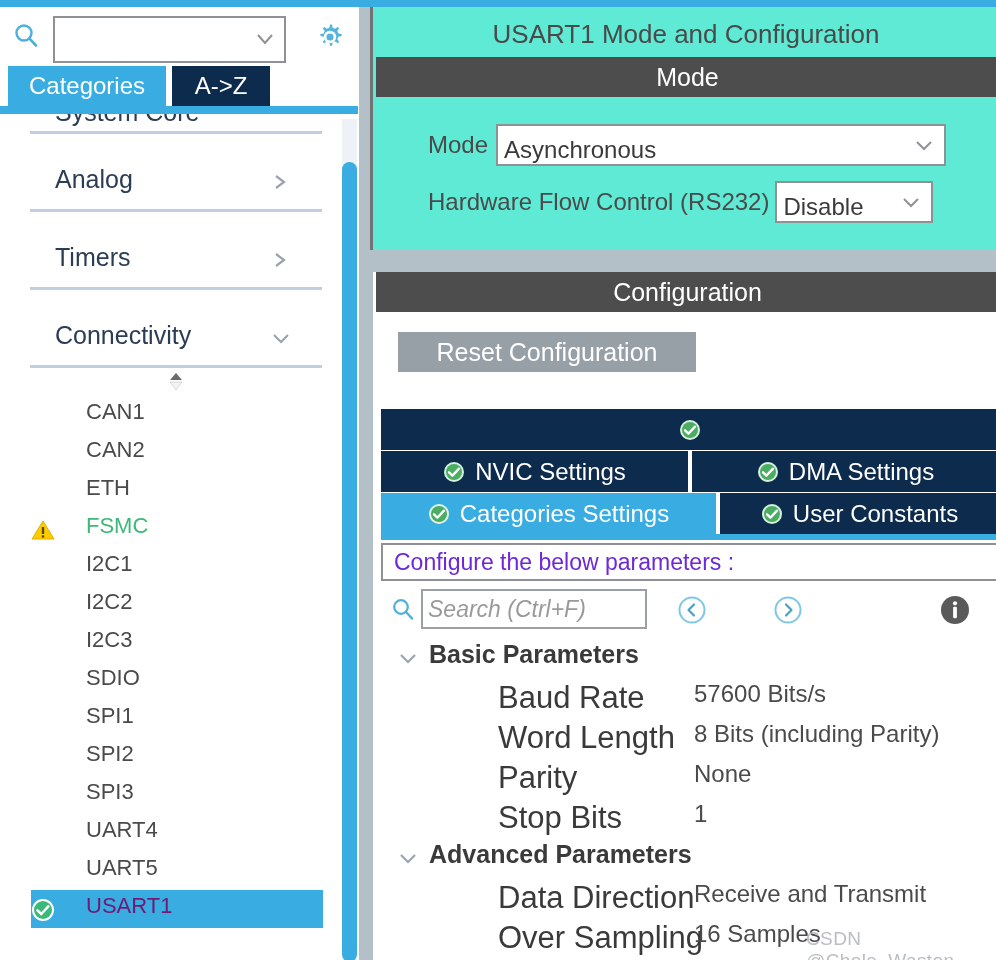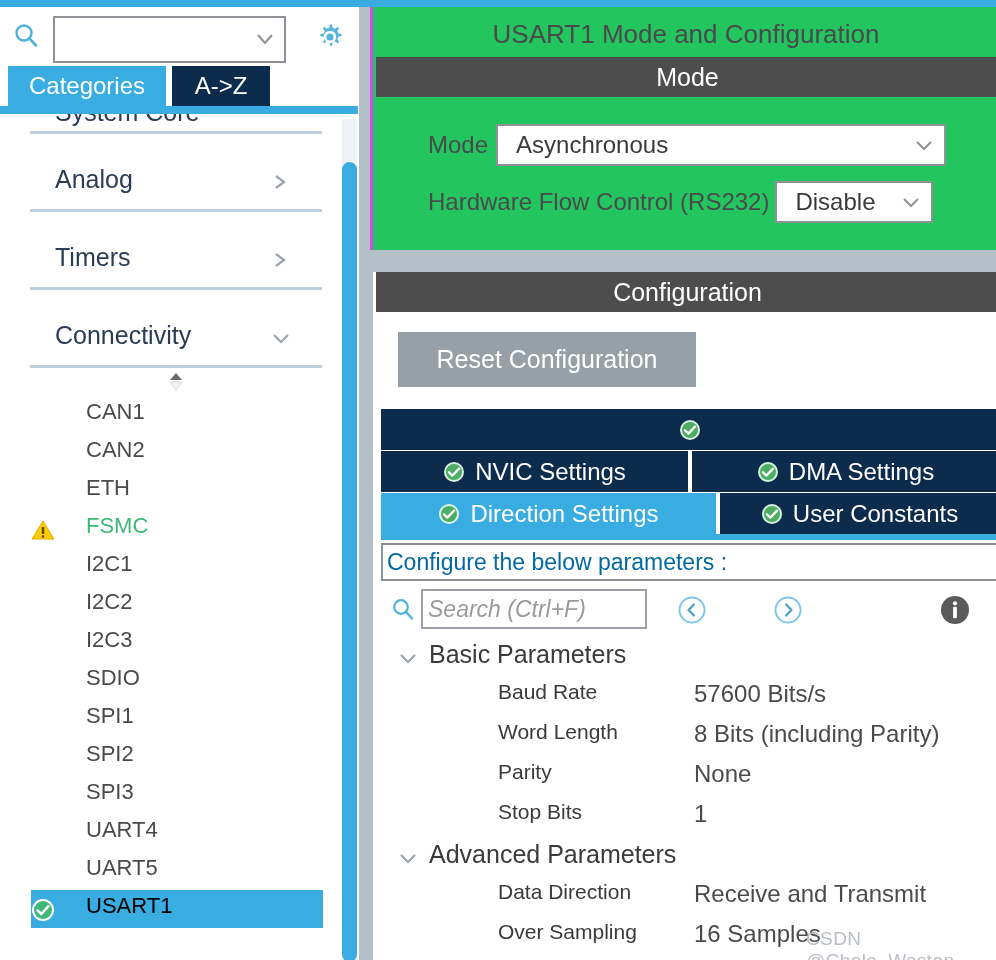--- a/index.html
+++ b/index.html
@@ -111,21 +111,21 @@
   .periph-item .pi-icon {
     position: absolute; left: 0; top: 8px; width: 24px; height: 24px;
   }
   .periph-item .pi-label {
     position: absolute; left: 55px; top: 3px;
     font-size: 22px; color: #4a4a4a;
   }
   .periph-item.sel {
     background: #39ace2;
   }
-  .periph-item.sel .pi-label { color: #000000; }
+  .periph-item.sel .pi-label { color: #701a75; }
   .periph-item.warn .pi-label { color: #3cb878; }
 
   
   .scroll-track {
     position: absolute; left: 342px; top: 112px; width: 15px; height: 843px;
     background: #eef2f6;
   }
   .scroll-thumb {
     position: absolute; left: 342px; top: 155px; width: 15px; height: 800px;
     background: #39ace2; border-radius: 8px;
@@ -137,51 +137,51 @@
     background: #b3c0c8;
   }
 
   
   .right-panel {
     position: absolute; left: 370px; top: 7px; width: 626px; height: 953px;
     background: #ffffff;
   }
   .mode-panel {
     position: absolute; left: 0; top: 0; width: 626px; height: 243px;
-    background: #22c55e; border-left: 3px solid #d946ef;
+    background: #5eead4; border-left: 3px solid #737373;
   }
   .panel-title {
     position: absolute; left: 0; top: 12px; width: 626px;
     text-align: center; font-size: 26px; color: #4a4a4a;
   }
   .section-header {
     position: absolute; left: 3px; width: 623px; height: 40px;
     background: #4d4d4d; color: #ffffff;
     font-size: 25px; display: flex; align-items: center; justify-content: center;
   }
   .field-row { position: absolute; display: flex; align-items: center; }
   .field-label { font-size: 24px; color: #4a4a4a; }
   .select-box {
     position: relative; border: 2px solid #8e9296; background: #ffffff;
-    display: flex; align-items: center; padding-left: 12px;
+    display: flex; align-items: flex-end;
   }
   .select-value { font-size: 24px; color: #3a3a3a; padding-left: 6px; }
   .select-chev { position: absolute; right: 10px; top: 50%; margin-top: -7px; width: 20px; height: 14px; }
 
   .band-sep {
     position: absolute; left: 0; width: 626px; height: 22px;
     background: #b3c0c8;
   }
 
   .config-panel {
     position: absolute; left: 0; top: 265px; width: 626px; height: 695px;
     background: #ffffff; border-left: 3px solid #b3c0c8;
   }
   .reset-btn {
-    position: absolute; left: 25px; top: 60px; width: 298px; height: 55px;
+    position: absolute; left: 25px; top: 60px; width: 298px; height: 40px;
     background: #98a0a7; color: #ffffff; border: none;
     font-family: "Liberation Sans", sans-serif; font-size: 25px;
     display: flex; align-items: center; justify-content: center;
     cursor: pointer;
   }
 
   .tab-grid { position: absolute; left: 8px; top: 137px; width: 618px; }
   .cfg-tab {
     position: absolute; background: #0d2b4d; color: #ffffff;
     font-size: 24px; display: flex; align-items: center; justify-content: center;
@@ -193,42 +193,42 @@
   .cfg-underline {
     position: absolute; left: 8px; top: 262px; width: 618px; height: 6px;
     background: #39ace2;
   }
 
   .configure-bar {
     position: absolute; left: 8px; top: 271px; width: 618px; height: 38px;
     border: 2px solid #8e9296; background: #ffffff;
     display: flex; align-items: center;
   }
-  .configure-bar span { font-size: 23px; color: #0369a1; padding-left: 4px; }
+  .configure-bar span { font-size: 23px; color: #6d28d9; padding-left: 11px; }
 
   .param-search-row {
     position: absolute; left: 8px; top: 313px; width: 618px; height: 48px;
   }
   .ps-glass { position: absolute; left: 10px; top: 12px; width: 24px; height: 24px; }
   .ps-input {
     position: absolute; left: 40px; top: 4px; width: 226px; height: 40px;
     border: 2px solid #9aa0a6; background: #ffffff; outline: none;
     font-family: "Liberation Sans", sans-serif; font-size: 23px;
     font-style: italic; color: #8a8a8a; padding-left: 5px;
   }
   .ps-input::placeholder { color: #9a9a9a; font-style: italic; }
   .nav-circ { position: absolute; top: 10px; width: 30px; height: 30px; cursor: pointer; }
   .info-circ { position: absolute; left: 557px; top: 8px; width: 34px; height: 34px; }
 
   .param-tree { position: absolute; left: 8px; top: 366px; width: 618px; }
   .grp-row { position: relative; height: 40px; }
   .grp-chev { position: absolute; left: 16px; top: 12px; width: 22px; height: 16px; }
-  .grp-label { position: absolute; left: 48px; top: 2px; font-size: 25px; color: #3a3a3a; }
+  .grp-label { position: absolute; left: 48px; top: 2px; font-size: 25px; color: #3a3a3a; font-weight: bold; }
   .par-row { position: relative; height: 40px; }
-  .par-name { position: absolute; left: 117px; top: 2px; font-size: 21px; color: #3a3a3a; }
+  .par-name { position: absolute; left: 117px; top: 2px; font-size: 31px; color: #3a3a3a; }
   .par-val  { position: absolute; left: 313px; top: 2px; font-size: 24px; color: #4a4a4a; }
 
   .watermark {
     position: absolute; left: 806px; top: 928px;
     font-size: 19px; color: #b9bec4; letter-spacing: 0.4px;
     pointer-events: none;
   }
 </style>
 </head>
 <body>
@@ -453,21 +453,21 @@
         </div>
 
         <div class="cfg-tab active" style="left:0; top:84px; width:335px; height:41px;">
           <span class="chk">
             <svg viewBox="0 0 22 22" width="22" height="22">
               <circle cx="11" cy="11" r="10" fill="#e2f3e6"></circle>
               <circle cx="11" cy="11" r="8" fill="#4aad62"></circle>
               <polyline points="6,11.3 9.4,14.6 16,7.6" fill="none" stroke="#ffffff" stroke-width="2.3" stroke-linecap="round" stroke-linejoin="round"></polyline>
             </svg>
           </span>
-          <span>Direction Settings</span>
+          <span>Categories Settings</span>
         </div>
 
         <div class="cfg-tab" style="left:339px; top:84px; width:279px; height:41px;">
           <span class="chk">
             <svg viewBox="0 0 22 22" width="22" height="22">
               <circle cx="11" cy="11" r="10" fill="#d8f0df"></circle>
               <circle cx="11" cy="11" r="8" fill="#4aad62"></circle>
               <polyline points="6,11.3 9.4,14.6 16,7.6" fill="none" stroke="#ffffff" stroke-width="2.3" stroke-linecap="round" stroke-linejoin="round"></polyline>
             </svg>
           </span>

